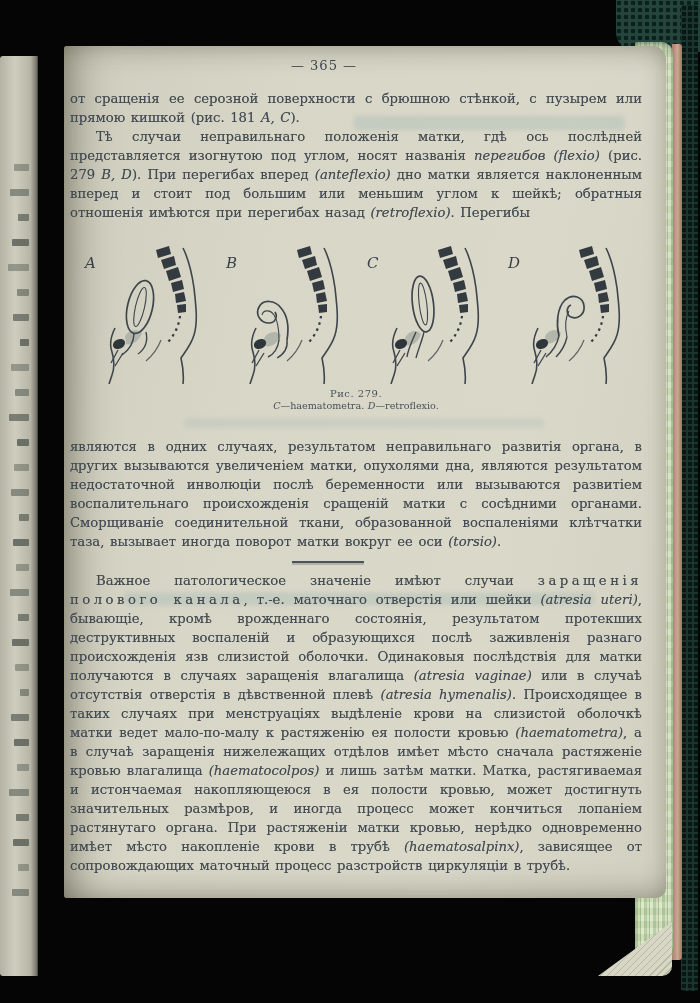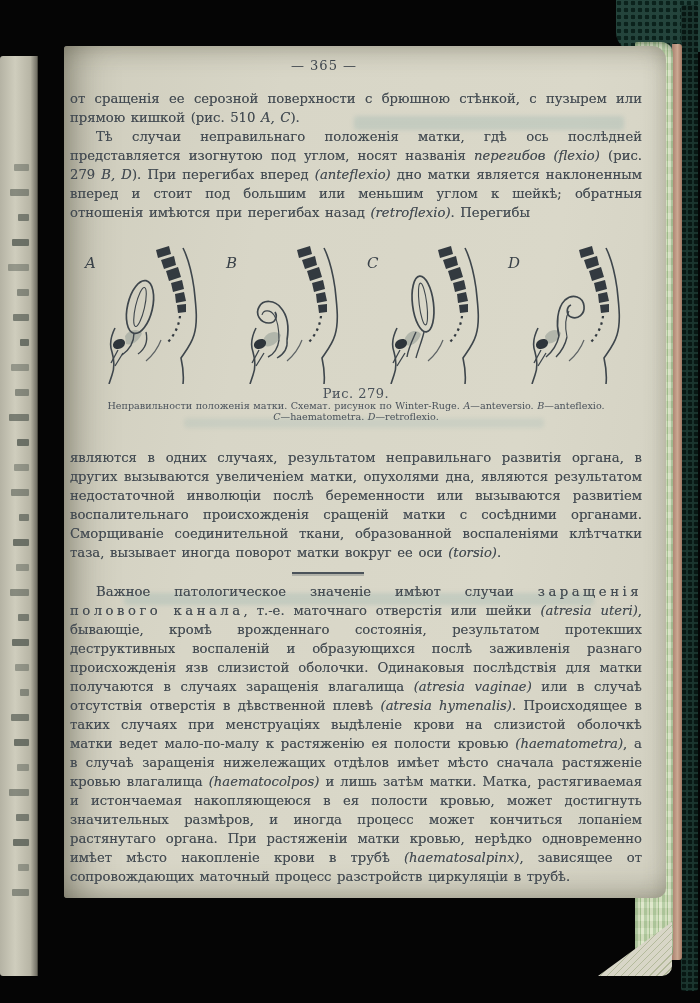--- a/index.html
+++ b/index.html
@@ -80,21 +80,21 @@
   .sp{letter-spacing:3.5px;}
   
   .figure{margin:0;}
   .fig-row{display:flex;margin:22px 0 0 8px;height:140px;}
   .panel{position:relative;width:141px;height:140px;}
   .plabel{
     position:absolute;left:7px;top:10px;font-style:italic;font-size:15px;color:#394148;
   }
   .panel svg{position:absolute;left:0;top:0;}
   .caption{margin-top:3px;text-align:center;color:#49515a;}
-  .cap-title{font-size:13px;line-height:13px;letter-spacing:.5px;}
+  .cap-title{font-size:10px;line-height:13px;letter-spacing:.5px;}
   .cap-line{margin:0;font-size:9.6px;line-height:11px;text-align:center;word-spacing:.5px;}
   .section-divider{
     width:72px;margin:10px auto 8px auto;border-top:2px solid #4b535a;
     box-shadow:0 2px 0 rgba(75,83,90,.28);transform:translateX(-28px);
   }
   .pb{margin-top:3px;}
 </style>
 </head>
 <body>
 
@@ -138,21 +138,21 @@
 
 <div class="main-page">
   <div class="ghost ghost1"></div>
   <div class="ghost ghost2"></div>
   <div class="ghost ghost3"></div>
 
   <div class="text-block">
     <div class="page-number">— 365 —</div>
 
     <div>
-        <p class="para"><span>от сращенія ее серозной поверхности с брюшною стѣнкой, с пузырем или прямою кишкой (рис. 510 </span><span class="it">A, C</span><span>).</span></p>
+        <p class="para"><span>от сращенія ее серозной поверхности с брюшною стѣнкой, с пузырем или прямою кишкой (рис. 181 </span><span class="it">A, C</span><span>).</span></p>
         <p class="para indent"><span>Тѣ случаи неправильнаго положенія матки, гдѣ ось послѣдней представляется изогнутою под углом, носят названія </span><span class="it">перегибов (flexio)</span><span> (рис. 279 </span><span class="it">B, D</span><span>). При перегибах вперед </span><span class="it">(anteflexio)</span><span> дно матки является наклоненным вперед и стоит под большим или меньшим углом к шейкѣ; обратныя отношенія имѣются при перегибах назад </span><span class="it">(retroflexio)</span><span>. Перегибы</span></p>
       </div>
 
     <figure class="figure">
       <div class="fig-row">
 
         <div class="panel">
           <span class="plabel">A</span>
           <svg width="141" height="140" viewBox="0 0 141 140">
             <path d="M78,6 L91,2 L93,10 L80,14 Z M83,16 L96,12 L98,21 L86,25 Z M88,27 L100,23 L103,33 L91,37 Z M93,39 L104,36 L106,45 L95,48 Z M97,50 L106,48 L108,57 L98,59 Z M99,61 L108,60 L108,68 L100,69 Z" fill="#333a40"></path>
@@ -217,21 +217,20 @@
             <path d="M66,93 C64,84 64,74 68,67" fill="none" stroke="#3e464c" stroke-width="1.1"></path>
             <path d="M58,92 C56,101 51,108 45,113 M66,93 C64,102 60,108 55,113" fill="none" stroke="#3e464c" stroke-width="1.4"></path>
             <path d="M83,96 C80,104 75,111 68,117" fill="none" stroke="#3e464c" stroke-width="1.2" opacity="0.8"></path>
           </svg>
         </div>
 
       </div>
       <figcaption class="caption">
         <div class="cap-title">Рис. 279.</div>
         <div>
-            <p class="cap-line"><span>Неправильности положенія матки. Схемат. рисунок по Winter-Ruge. </span><span class="it">A</span><span>—anteversio. </span><span class="it">B</span><span>—anteflexio.</span></p>
             <p class="cap-line"><span class="it">C</span><span>—haematometra. </span><span class="it">D</span><span>—retroflexio.</span></p>
           </div>
       </figcaption>
     </figure>
 
     <div class="pm" style="margin-top:26px">
         <p class="para"><span>являются в одних случаях, результатом неправильнаго развитія органа, в других вызываются увеличеніем матки, опухолями дна, являются результатом недостаточной инволюціи послѣ беременности или вызываются развитіем воспалительнаго происхожденія сращеній матки с сосѣдними органами. Сморщиваніе соединительной ткани, образованной воспаленіями клѣтчатки таза, вызывает иногда поворот матки вокруг ее оси </span><span class="it">(torsio)</span><span>.</span></p>
       </div>
 
     <div class="section-divider"></div>

